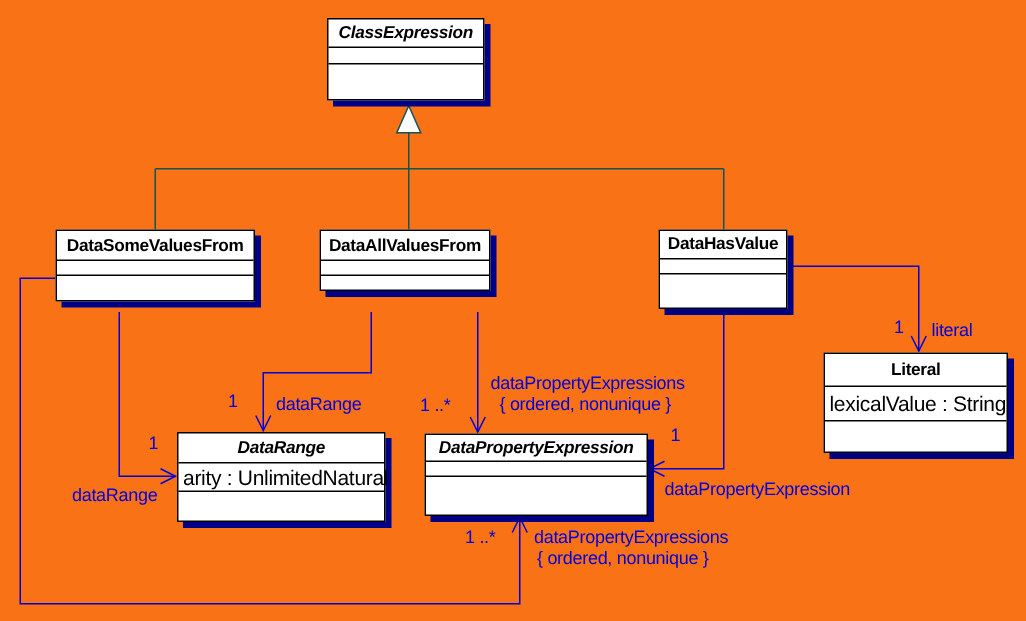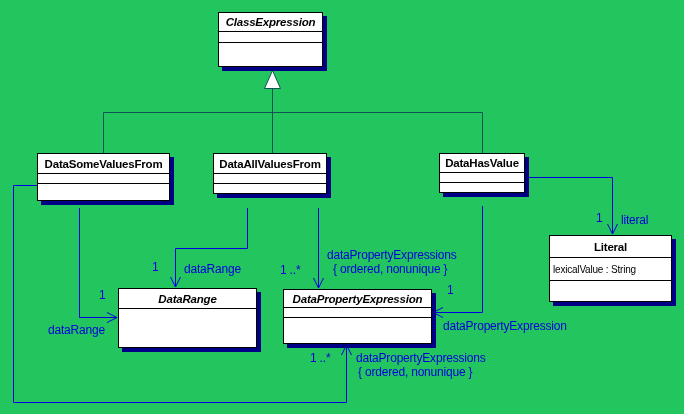--- a/index.html
+++ b/index.html
@@ -1,34 +1,34 @@
 <!DOCTYPE html>
 <html><head>
 <meta charset="utf-8">
 <style>
   html,body{margin:0;padding:0;background:#fff;}
   #canvas{
-    position:relative;width:684px;height:414px;background:#22c55e;
+    position:relative;width:684px;height:414px;background:#f97316;
     font-family:"Liberation Sans", sans-serif;overflow:hidden;
   }
   #canvas *{box-sizing:border-box;}
   svg.edges{position:absolute;left:0;top:0;width:684px;height:414px;}
   .cls{
     position:absolute;display:flex;flex-direction:column;background:#ffffff;
     border:1px solid #000000;box-shadow:4px 4px 0 #000087;font-size:11.5px;color:#000;
   }
   .cls .cname{
     border-bottom:1px solid #000000;font-weight:bold;text-align:center;
     display:flex;align-items:center;justify-content:center;white-space:nowrap;
     font-size:11.5px;letter-spacing:-0.2px;
   }
   .cls.abstract .cname{font-style:italic;}
   .cls .attrs{
     border-bottom:1px solid #000000;padding:0 3px;white-space:nowrap;
-    display:flex;align-items:center;font-size:10px;letter-spacing:-0.2px;
+    display:flex;align-items:center;font-size:14px;letter-spacing:-0.2px;
   }
   .cls .ops{flex:1;}
   .edge-label{
     position:absolute;color:#0000dd;font-size:12px;line-height:13px;
     white-space:nowrap;letter-spacing:-0.2px;
   }
 </style>
 </head>
 <body>
 
@@ -74,28 +74,29 @@
     <div class="attrs" style="height:10px"></div>
     <div class="ops"></div>
   </div>
 
   <div class="cls" style="left:213px;top:153px;width:114px;height:41px">
     <div class="cname" style="height:20px">DataAllValuesFrom</div>
     <div class="attrs" style="height:10px"></div>
     <div class="ops"></div>
   </div>
 
-  <div class="cls" style="left:439px;top:153px;width:86px;height:40px">
+  <div class="cls" style="left:439px;top:153px;width:86px;height:53px">
     <div class="cname" style="height:19px">DataHasValue</div>
     <div class="attrs" style="height:10px"></div>
     <div class="ops"></div>
   </div>
 
   <div class="cls abstract" style="left:118px;top:288px;width:139px;height:60px">
     <div class="cname" style="height:20px">DataRange</div>
+    <div class="attrs" style="height:19px">arity : UnlimitedNatural</div>
     <div class="ops"></div>
   </div>
 
   <div class="cls abstract" style="left:283px;top:289px;width:149px;height:55px">
     <div class="cname" style="height:18px">DataPropertyExpression</div>
     <div class="attrs" style="height:10px"></div>
     <div class="ops"></div>
   </div>
 
   <div class="cls" style="left:549px;top:235px;width:123px;height:67px">

